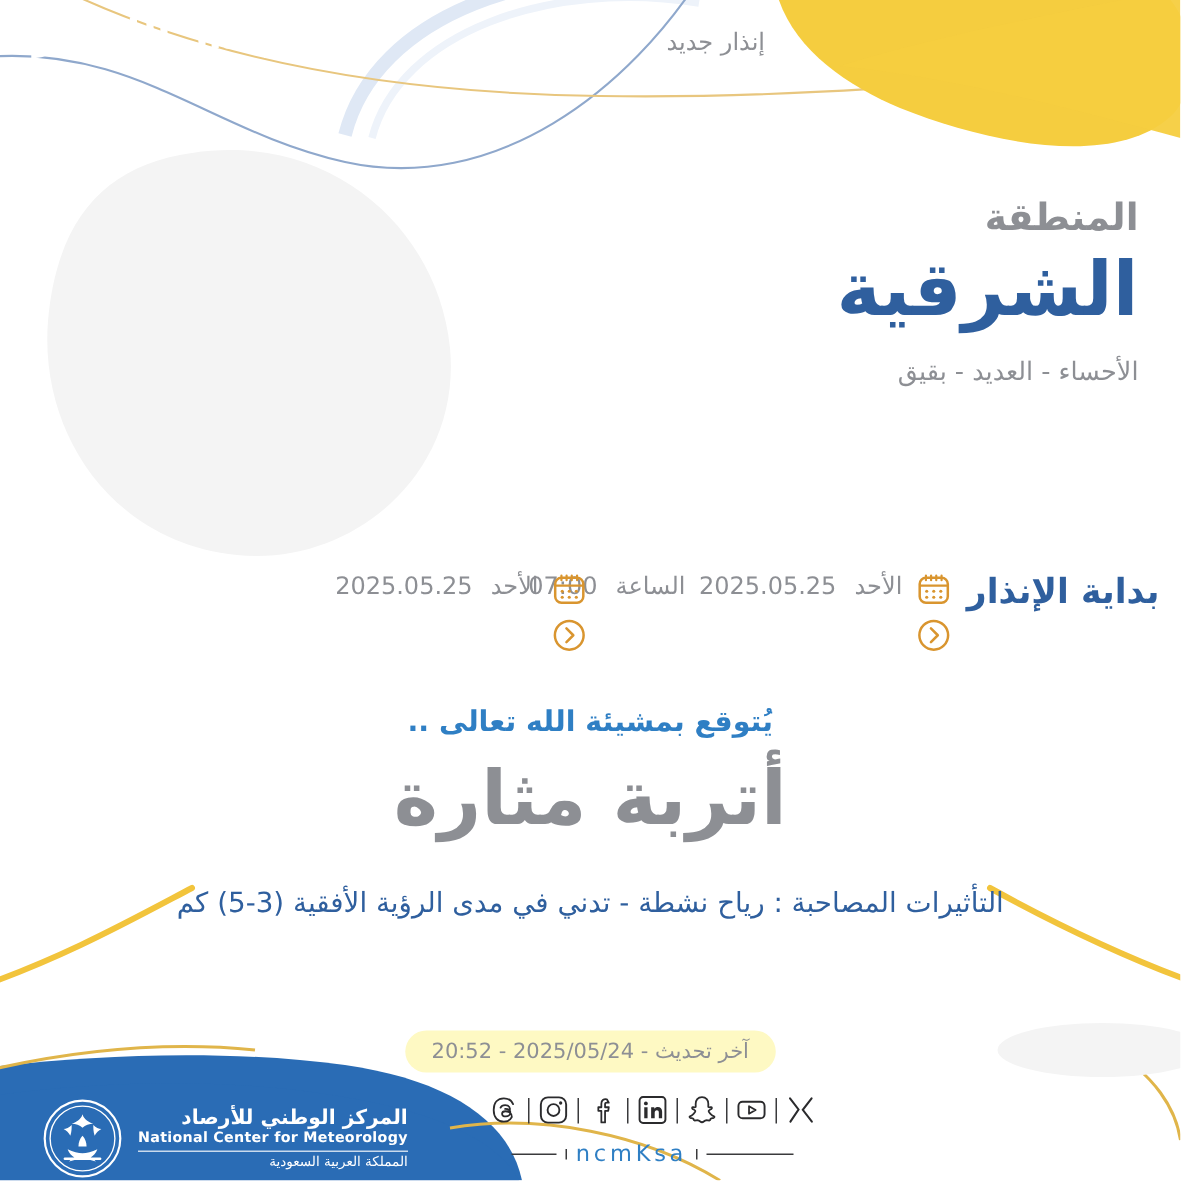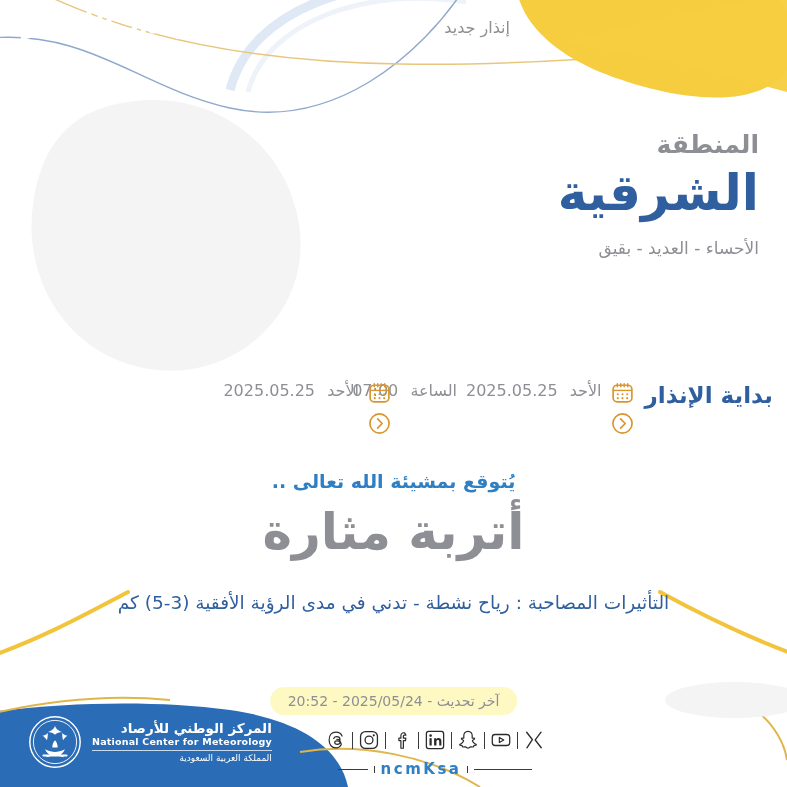--- a/index.html
+++ b/index.html
@@ -194,21 +194,21 @@
     border-radius: 14px;
     direction: rtl;
     white-space: nowrap;
   }
 
   
   .footer { position: absolute; left: 0; top: 700px; width: 787px; height: 87px; z-index: 3; }
   .logo-wrap {
     position: absolute;
     left: 28px;
-    top: 15px;
+    top: 32px;
     display: flex;
     flex-direction: row-reverse;
     align-items: center;
     gap: 10px;
     direction: rtl;
   }
   .logo-emblem { width: 54px; height: 54px; flex: 0 0 auto; }
   .logo-text { text-align: right; color: #ffffff; line-height: 1.25; }
   .logo-ar { font-size: 13.5px; font-weight: bold; }
   .logo-en {
@@ -252,21 +252,21 @@
     margin-top: 7px;
     gap: 6px;
   }
   .handle-row .bar { height: 1px; background: #3a3a3c; }
   .handle-row .bar.long { width: 58px; }
   .handle-row .bar.short { width: 30px; }
   .handle-row .nub { width: 1px; height: 7px; background: #3a3a3c; }
   .handle {
     color: #2f7fc4;
     font-size: 15px;
-    font-weight: bold;
+    font-weight: normal;
     letter-spacing: 2.5px;
     direction: ltr;
   }
 </style>
 </head>
 <body>
 
 <div id="poster">
 
   <svg class="layer svg-deco" viewBox="0 0 787 787" width="787" height="787">

